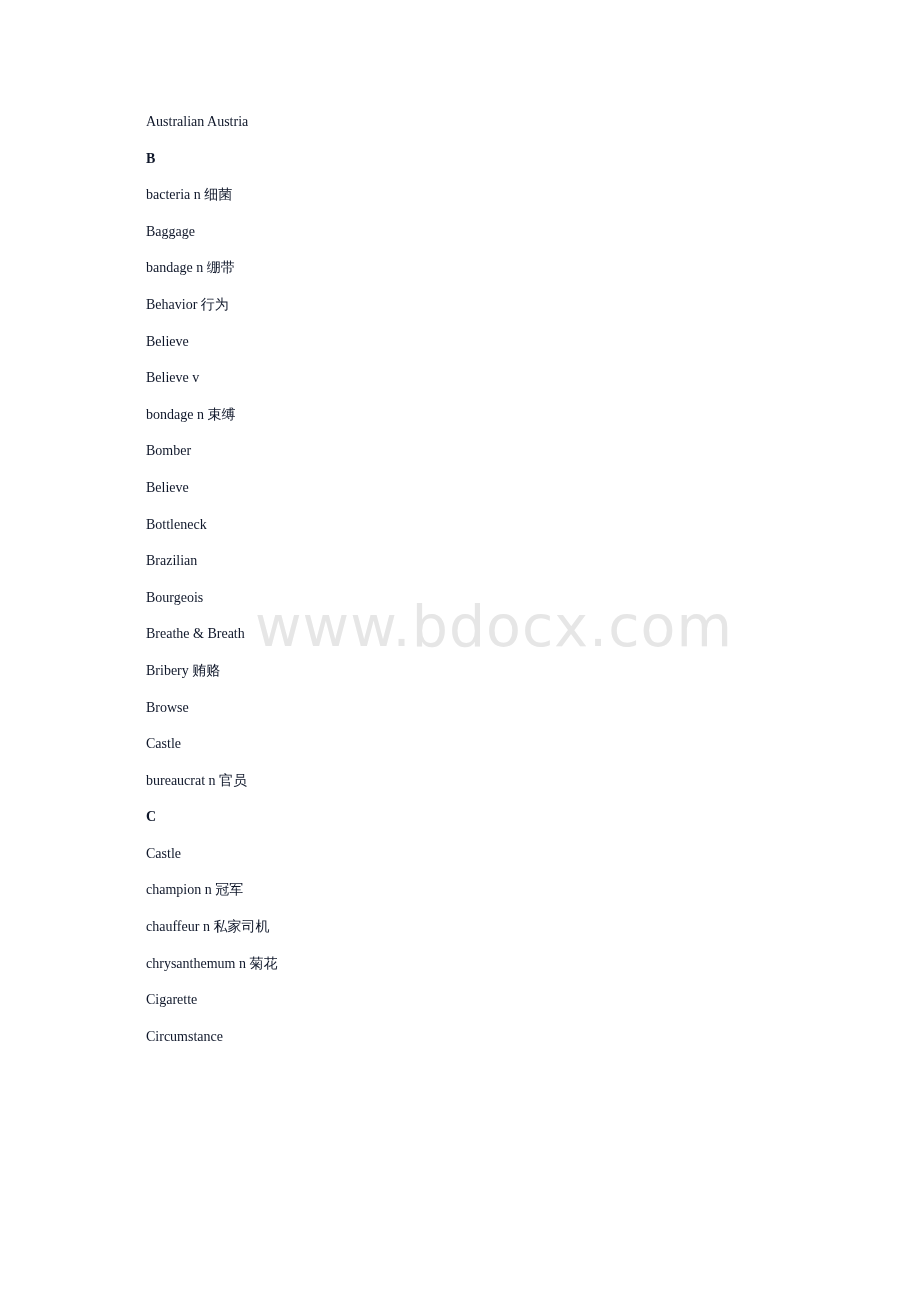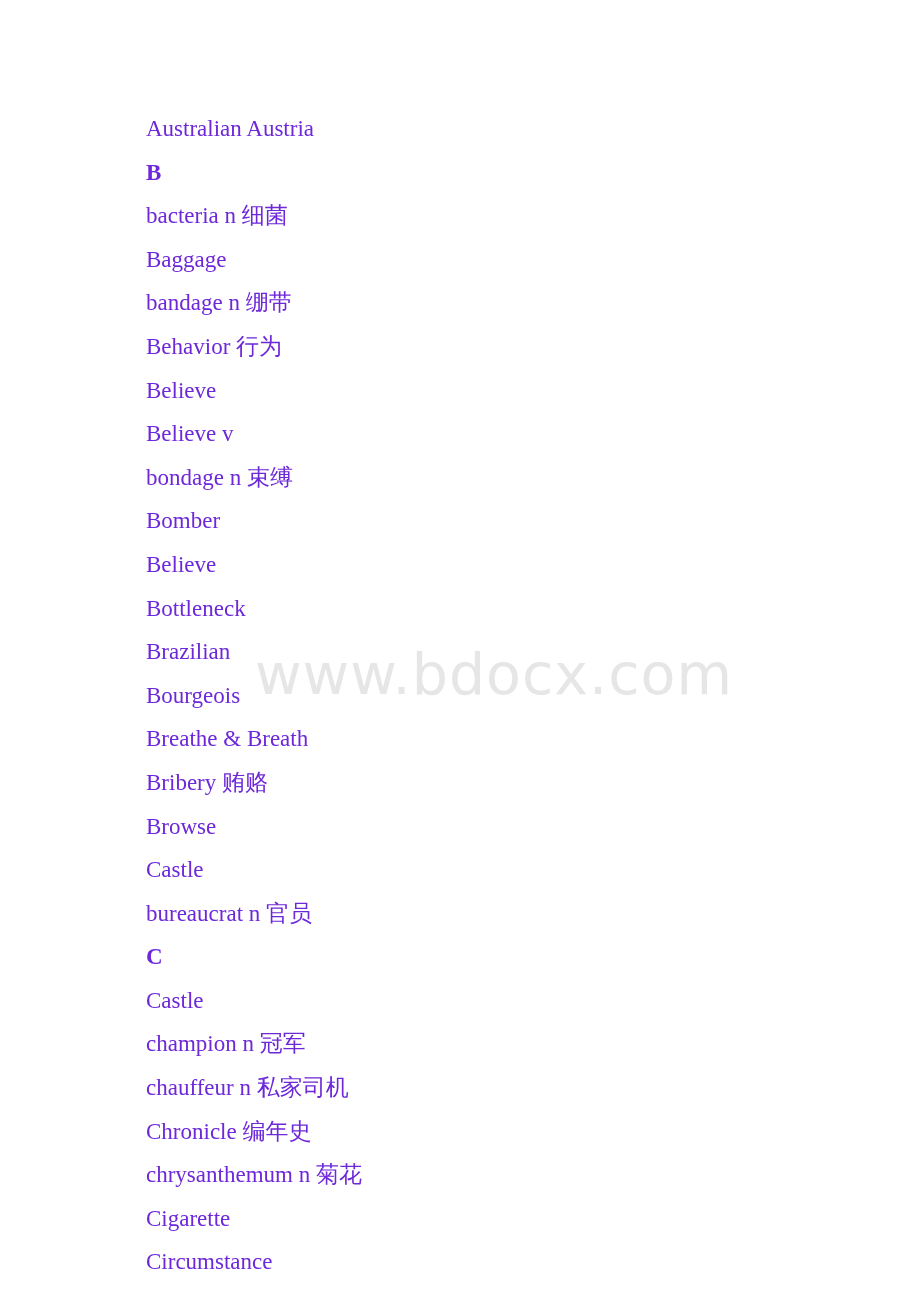--- a/index.html
+++ b/index.html
@@ -26,36 +26,34 @@
     top: 598px;
     font-family: "DejaVu Sans", "Liberation Sans", sans-serif;
     font-size: 57px;
     letter-spacing: 1px;
     color: #e6e6e6;
     white-space: nowrap;
     user-select: none;
     pointer-events: none;
     z-index: 0;
     line-height: 1;
-    margin-top: 48px;
   }
   .content {
     position: absolute;
     left: 146px;
     top: 104px;
     width: 700px;
     z-index: 1;
   }
   .entry {
-    font-size: 23px;
+    font-size: 14px;
     line-height: 36.6px;
     height: 36.6px;
     white-space: nowrap;
-    color: #6d28d9;
-    margin-top: 7px;
+    color: #0f172a;
   }
   .entry.heading {
     font-weight: bold;
   }
 </style>
 </head>
 <body>
 
 <div class="page">
 
@@ -78,19 +76,18 @@
       <div class="entry">Bourgeois</div>
       <div class="entry">Breathe &amp; Breath</div>
       <div class="entry">Bribery 贿赂</div>
       <div class="entry">Browse</div>
       <div class="entry">Castle</div>
       <div class="entry">bureaucrat n 官员</div>
       <div class="entry heading">C</div>
       <div class="entry">Castle</div>
       <div class="entry">champion n 冠军</div>
       <div class="entry">chauffeur n 私家司机</div>
-      <div class="entry">Chronicle 编年史</div>
       <div class="entry">chrysanthemum n 菊花</div>
       <div class="entry">Cigarette</div>
       <div class="entry">Circumstance</div>
     </div>
 
 </div>
 
 </body></html>

